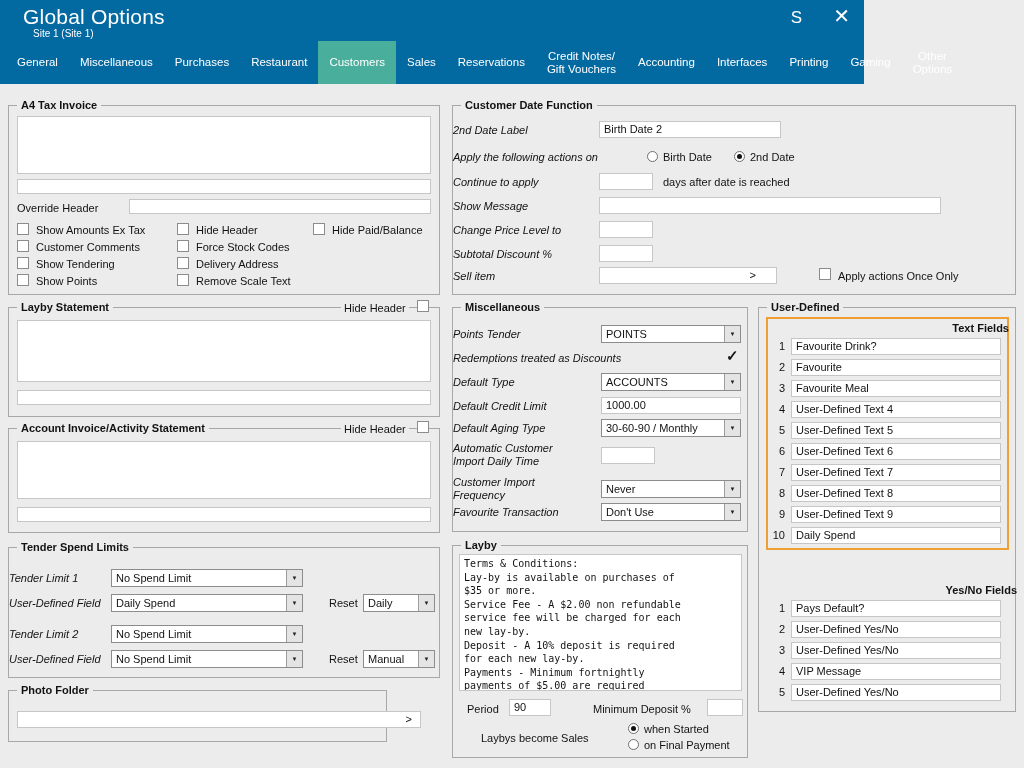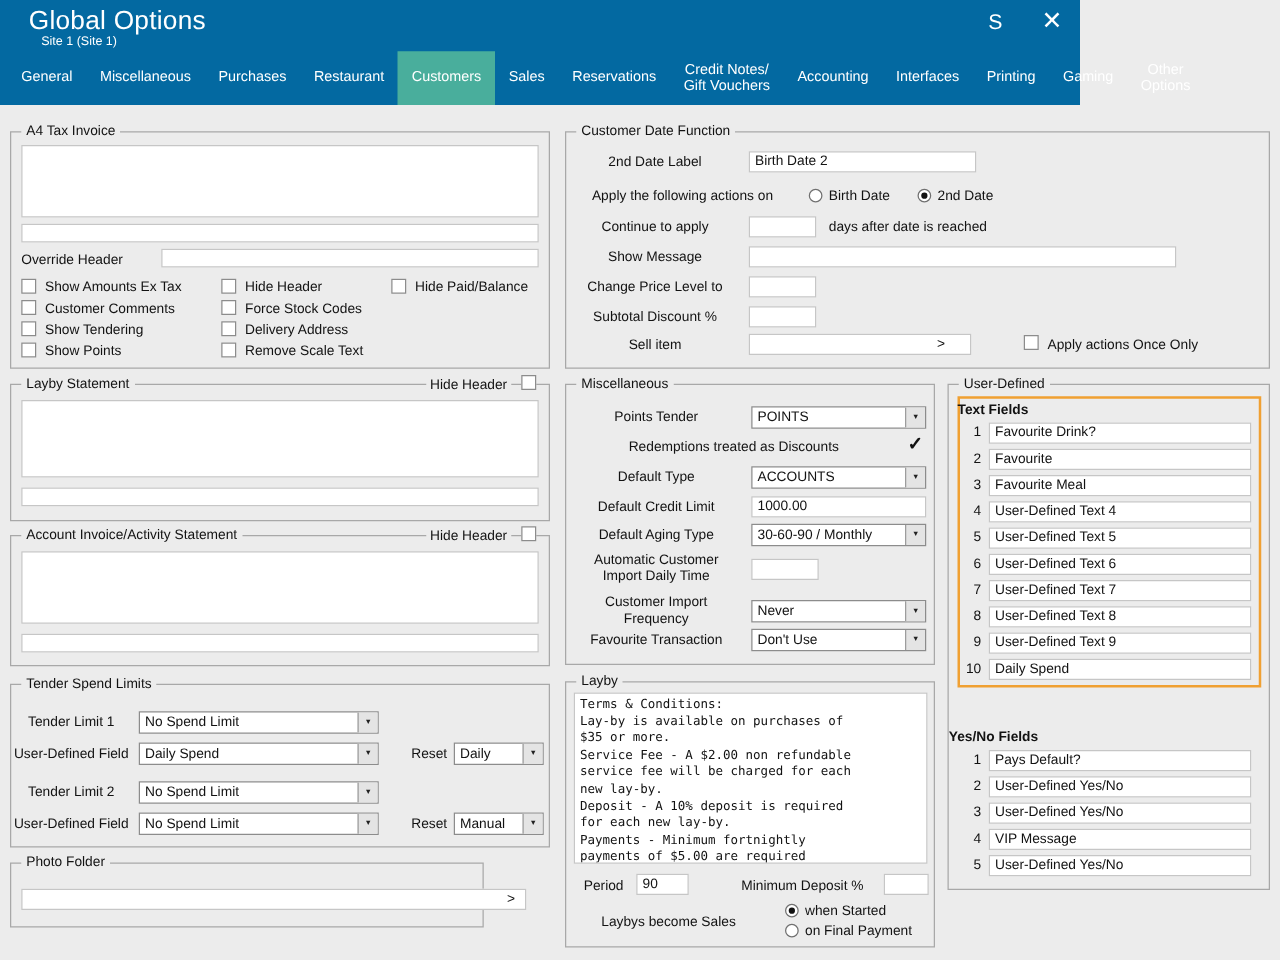--- a/index.html
+++ b/index.html
@@ -10,40 +10,40 @@
   .header{position:absolute;left:0;top:0;width:864px;height:84px;background:#0369a1;color:#fff;}
   .title{position:absolute;left:23px;top:5px;font-size:21px;letter-spacing:.2px;}
   .subtitle{position:absolute;left:33px;top:28px;font-size:10px;}
   .sbtn{position:absolute;right:62px;top:8px;font-size:17px;}
   .closebtn{position:absolute;right:14px;top:4px;font-size:20px;}
   .tabbar{position:absolute;left:0;bottom:0;height:43px;width:1024px;display:flex;padding-left:6px;}
   .tab{display:flex;align-items:center;justify-content:center;text-align:center;padding:0 11px;font-size:11.5px;white-space:pre-line;line-height:13px;}
   .tab.active{background:#49ae9c;}
   
   .group{position:absolute;border:1px solid #a8a8a8;}
-  .legend{position:absolute;top:-7px;left:8px;background:#ececec;padding:0 4px;font-weight:normal;white-space:nowrap;}
+  .legend{position:absolute;top:-7px;left:8px;background:#ececec;padding:0 4px;font-weight:bold;white-space:nowrap;}
   .onborder{position:absolute;top:-6px;background:#ececec;padding:0 3px;white-space:nowrap;}
   .lbl{position:absolute;line-height:13px;white-space:nowrap;}
-  .r{text-align:center;white-space:normal;}
+  .r{text-align:left;white-space:normal;font-style:italic;}
   .pre{white-space:pre-line;}
   
   .ta{position:absolute;background:#fff;border:1px solid #c6c6c6;}
   .tb{position:absolute;background:#fff;border:1px solid #c6c6c6;height:17px;padding:1px 4px;line-height:13px;white-space:nowrap;overflow:hidden;}
   .tb-thin{height:15px;}
   .browse{position:absolute;right:8px;top:1px;}
   .dd{position:absolute;height:18px;background:#fff;border:1px solid #8c8c8c;display:flex;align-items:stretch;}
   .dd-val{flex:1;padding:1px 4px;line-height:14px;overflow:hidden;white-space:nowrap;}
   .dd-btn{width:16px;background:#e4e4e4;border-left:1px solid #9d9d9d;display:flex;align-items:center;justify-content:center;font-size:6px;color:#222;}
   .cb{position:absolute;width:12px;height:12px;background:#fff;border:1px solid #8c8c8c;}
   .rb{position:absolute;width:11px;height:11px;border-radius:50%;background:#fff;border:1px solid #707070;}
   .rb.sel::after{content:"";position:absolute;left:2px;top:2px;width:5px;height:5px;border-radius:50%;background:#111;}
   .check{position:absolute;font-weight:bold;font-size:15px;line-height:15px;}
   .mono{font-family:"DejaVu Sans Mono",monospace;font-size:10px;line-height:13.6px;white-space:pre;overflow:hidden;padding:2px 4px;}
   .hl{position:absolute;border:2px solid #f0a032;}
-  .hdr-c{position:absolute;text-align:left;font-weight:bold;}
+  .hdr-c{position:absolute;text-align:right;font-weight:bold;}
   .num{position:absolute;text-align:right;line-height:17px;}
 </style>
 </head>
 <body>
 
 <div class="screen" data-interactable="false">
 
   <div class="header" data-interactable="false">
     <div class="title" data-interactable="false">Global Options</div>
     <div class="subtitle" data-interactable="false">Site 1  (Site 1)</div>

